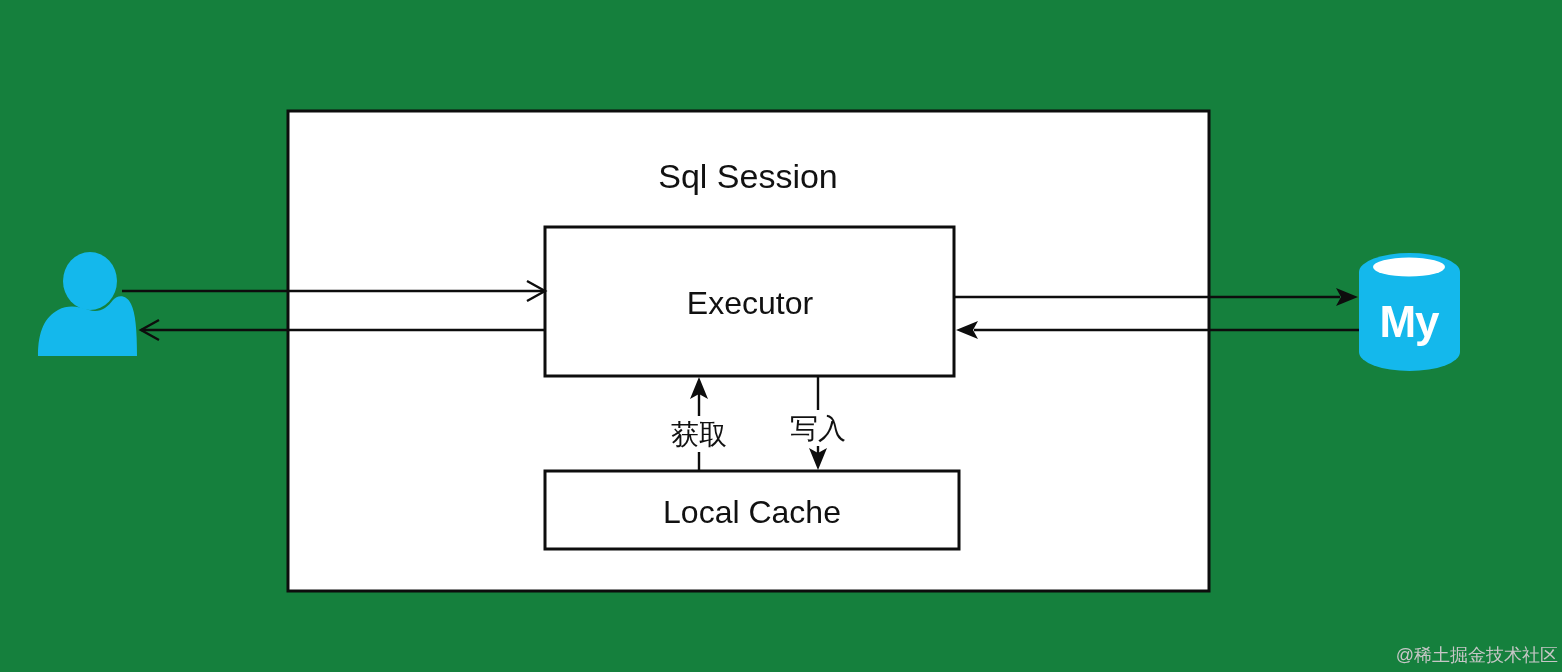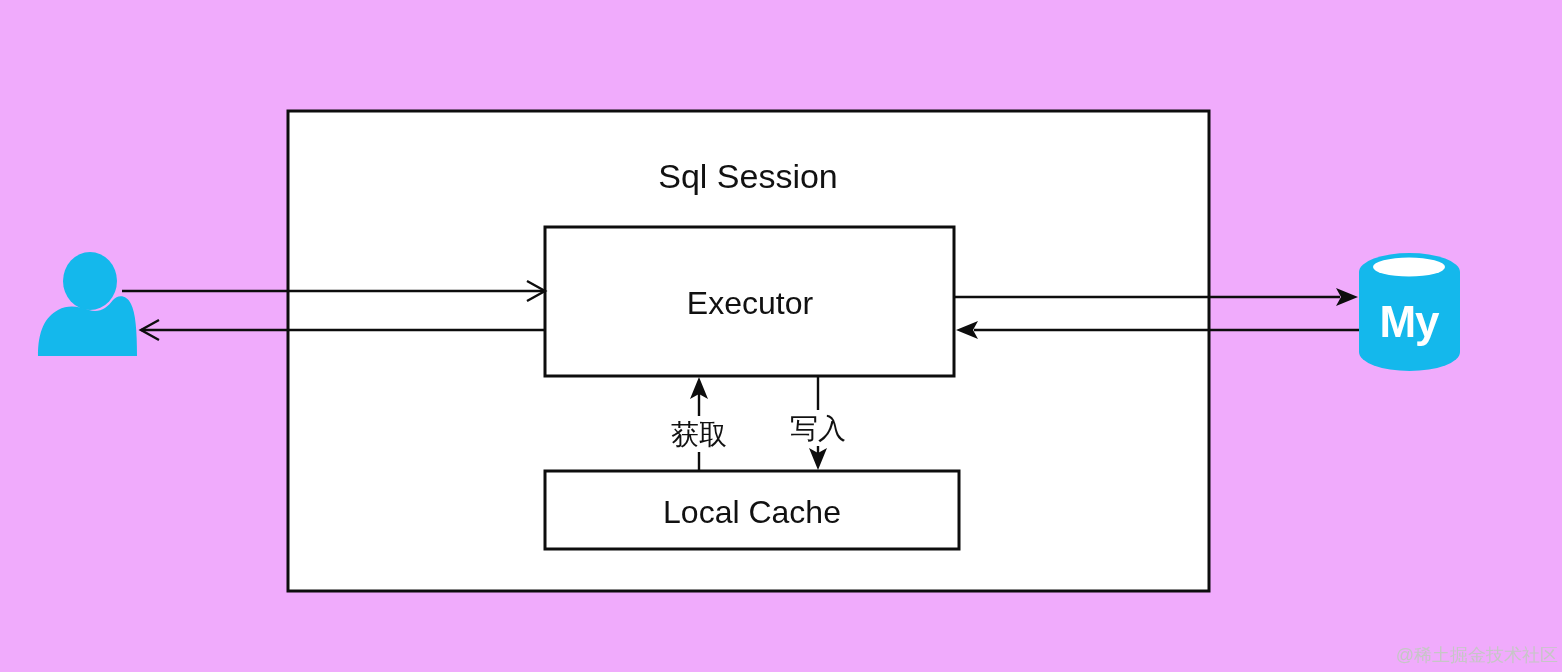--- a/index.html
+++ b/index.html
@@ -5,21 +5,21 @@
   html, body {
     margin: 0;
     padding: 0;
     background: #ffffff;
     font-family: "Liberation Sans", "DejaVu Sans", sans-serif;
   }
   .stage {
     position: relative;
     width: 1562px;
     height: 672px;
-    background: #f0abfc;
+    background: #15803d;
     overflow: hidden;
   }
   svg { display: block; }
   text {
     font-family: "Liberation Sans", "DejaVu Sans", sans-serif;
     fill: #111111;
   }
   .node-box {
     fill: #ffffff;
     stroke: #0d0d0d;

